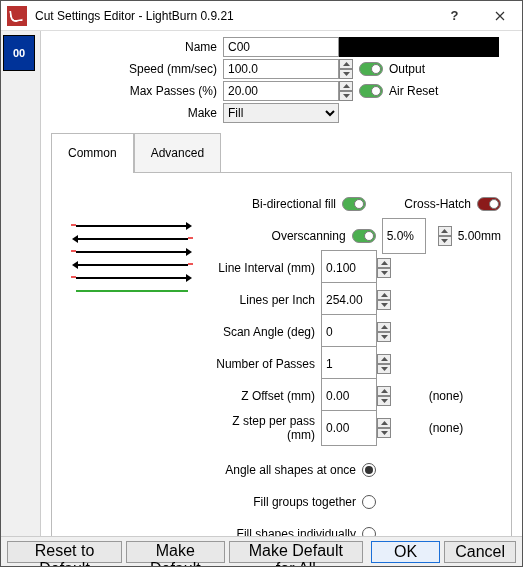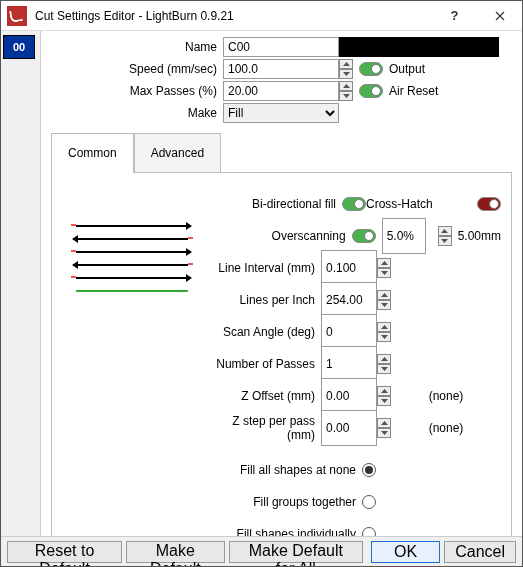--- a/index.html
+++ b/index.html
@@ -8,21 +8,21 @@
 .titlebar { height: 30px; background: #fff; display: flex; align-items: center; border-bottom: 1px solid #ddd; }
 .titlebar .app-icon { width: 20px; height: 20px; margin: 0 6px; background: #b8312f; position: relative; }
 .titlebar .app-icon::before { content: ""; position: absolute; left: 3px; top: 4px; width: 10px; height: 10px; border: 2px solid #fff; border-right: none; border-top: none; border-radius: 0 0 0 6px; transform: rotate(-10deg); }
 .titlebar .title { flex: 1; padding-left: 2px; }
 .titlebar .win-btn { width: 45px; height: 30px; display: flex; align-items: center; justify-content: center; font-size: 14px; color: #333; }
 .titlebar .win-btn.help { font-weight: bold; font-size: 13px; }
 
 .content { flex: 1; display: flex; overflow: hidden; }
 
 .layer-rail { width: 40px; background: #f0f0f0; border-right: 1px solid #ccc; padding: 4px 2px; }
-.layer-swatch { width: 32px; height: 24px; background: #003399; color: #fff; display: flex; align-items: center; justify-content: center; border: 1px solid #000; font-size: 11px; font-weight: bold; }
+.layer-swatch { width: 32px; height: 36px; background: #003399; color: #fff; display: flex; align-items: center; justify-content: center; border: 1px solid #000; font-size: 11px; font-weight: bold; }
 
 .main { flex: 1; padding: 6px 10px 4px 10px; display: flex; flex-direction: column; }
 
 .form-row { display: flex; align-items: center; height: 22px; margin-bottom: 2px; }
 .form-row .lbl { width: 172px; text-align: right; padding-right: 6px; }
 .form-row .field { width: 116px; text-decoration: underline; }
 .form-row input[type=text] { width: 100%; height: 20px; border: 1px solid #999; padding: 0 4px; background: #fff; }
 .form-row .blk { width: 160px; height: 20px; background: #000; }
 .form-row select { width: 116px; height: 20px; border: 1px solid #999; background: #f0f0f0; }
 
@@ -145,21 +145,21 @@
       <div class="tab inactive">Advanced</div>
     </div>
 
     <div class="tab-body">
       <div class="inner">
         <div class="line">
           <div class="rl" style="flex:0 0 280px">Bi-directional fill</div>
           <span class="toggle on">
               <span class="knob"></span>
             </span>
-          <div style="flex:1;text-align:left;padding-right:6px">Cross-Hatch</div>
+          <div style="flex:1;text-align:right;padding-right:6px">Cross-Hatch</div>
           <span class="toggle onred">
               <span class="knob"></span>
             </span>
         </div>
 
         <div style="display:flex">
           <div style="width:140px">
             <div class="scan-preview">
               <div class="ln rarrow" style="top:4px"></div>
               <div class="ln larrow" style="top:17px"></div>
@@ -296,21 +296,21 @@
                     </svg>
                   </span>
                 </span>
               <div class="extra">(none)</div>
             </div>
           </div>
         </div>
 
         <div style="height:10px"></div>
         <div class="line">
-            <div class="rl" style="flex:0 0 300px">Fill all shapes at none</div>
+            <div class="rl" style="flex:0 0 300px">Angle all shapes at once</div>
             <span class="radio sel"></span>
           </div>
         <div class="line">
             <div class="rl" style="flex:0 0 300px">Fill groups together</div>
             <span class="radio"></span>
           </div>
         <div class="line">
             <div class="rl" style="flex:0 0 300px">Fill shapes individually</div>
             <span class="radio"></span>
           </div>

